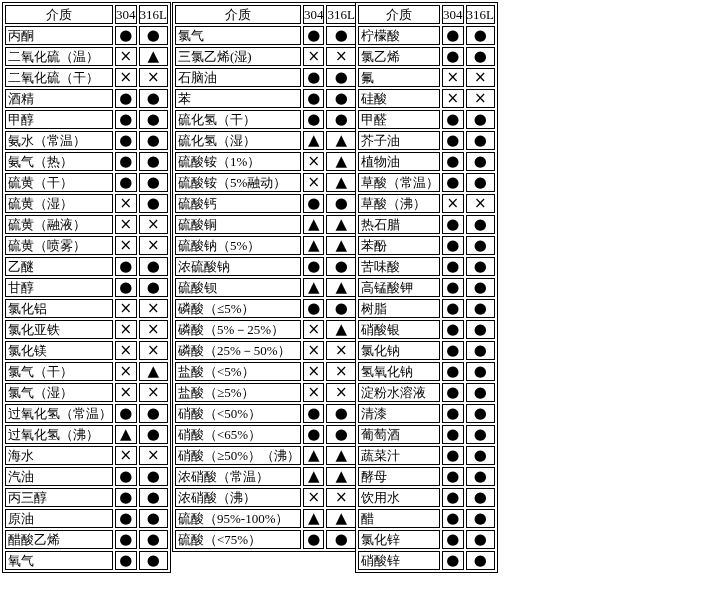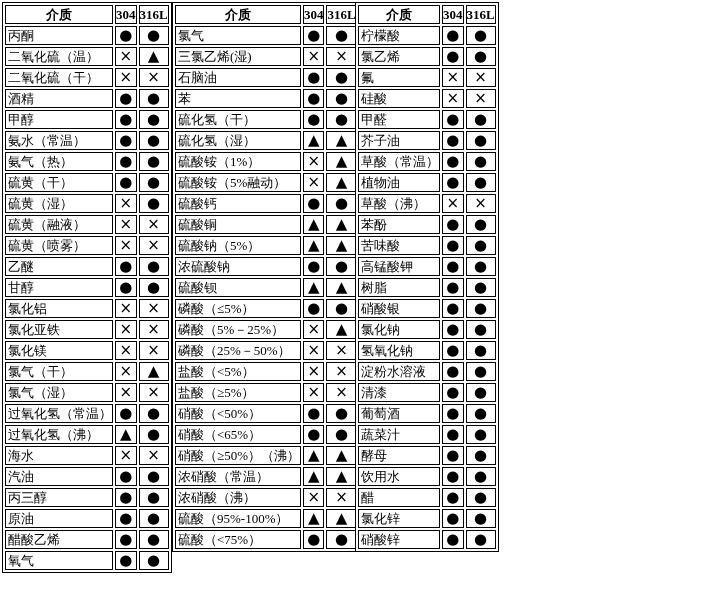--- a/index.html
+++ b/index.html
@@ -18,21 +18,21 @@
   }
   #table-0{left:2px;}
   #table-1{left:172px;}
   #table-2{left:355px;}
   th,td{
     border:1px solid #000;
     padding:0;height:17px;line-height:17px;
     font-size:13px;overflow:hidden;white-space:nowrap;
     background:#fff;
   }
-  th{font-weight:bold;text-align:center;}
+  th{font-weight:normal;text-align:center;}
   td.med{text-align:left;padding-left:2px;}
   td.sym{
     text-align:center;
     font-family:"DejaVu Sans",sans-serif;
     font-size:15px;
   }
 </style>
 </head>
 <body>
 
@@ -365,33 +365,38 @@
           <td class="med">甲醛</td>
           <td class="sym">●</td>
           <td class="sym">●</td>
         </tr>
         <tr>
           <td class="med">芥子油</td>
           <td class="sym">●</td>
           <td class="sym">●</td>
         </tr>
         <tr>
+          <td class="med">植物油</td>
+          <td class="sym">●</td>
+          <td class="sym">●</td>
+        </tr>
+        <tr>
           <td class="med">草酸（常温）</td>
           <td class="sym">●</td>
           <td class="sym">●</td>
         </tr>
         <tr>
-          <td class="med">植物油</td>
-          <td class="sym">●</td>
-          <td class="sym">●</td>
-        </tr>
-        <tr>
           <td class="med">草酸（沸）</td>
           <td class="sym">×</td>
           <td class="sym">×</td>
+        </tr>
+        <tr>
+          <td class="med">热石腊</td>
+          <td class="sym">●</td>
+          <td class="sym">●</td>
         </tr>
         <tr>
           <td class="med">苯酚</td>
           <td class="sym">●</td>
           <td class="sym">●</td>
         </tr>
         <tr>
           <td class="med">苦味酸</td>
           <td class="sym">●</td>
           <td class="sym">●</td>

